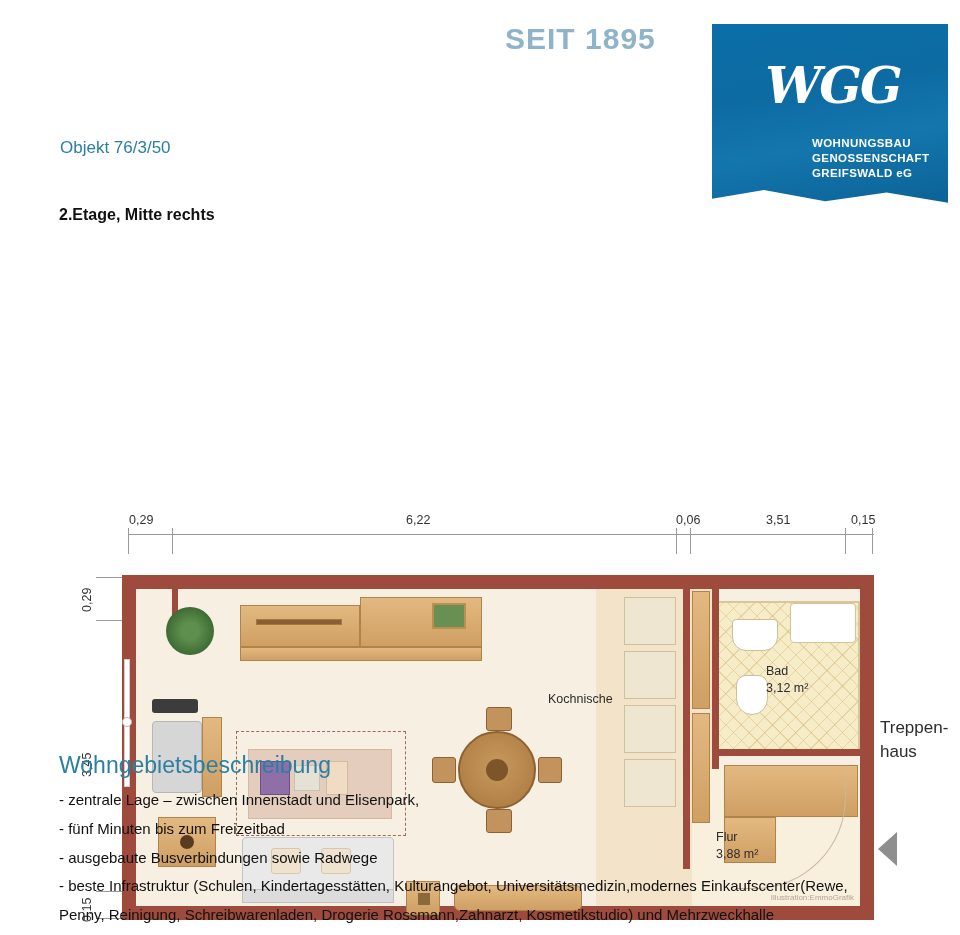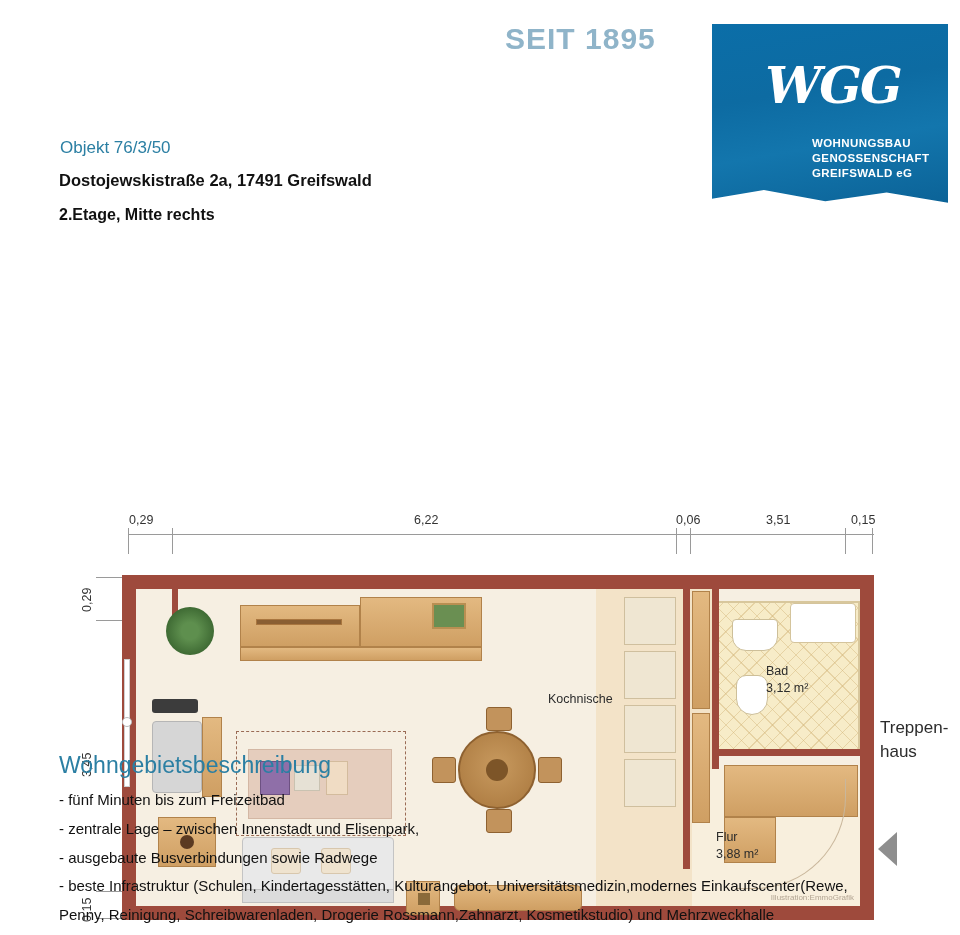--- a/index.html
+++ b/index.html
@@ -161,28 +161,27 @@
 <div class="header">
 
   <div class="seit">SEIT 1895</div>
 
   <div class="logo">
     <div class="logo-mark">WGG</div>
     <div class="logo-text">WOHNUNGSBAU<br>GENOSSENSCHAFT<br>GREIFSWALD eG</div>
   </div>
 
   <div class="obj">Objekt 76/3/50</div>
-  <div class="addr">Dostojewskistraße 2a, 17491 Greifswald</div>
   <div class="floorline">2.Etage, Mitte rechts</div>
 </div>
 
 <div class="plan-wrap">
 
   <div class="dim-label" style="left:129px; top:281px;">0,29</div>
-  <div class="dim-label" style="left:406px; top:281px;margin-left:8px;">6,22</div>
+  <div class="dim-label" style="left:406px; top:281px;">6,22</div>
   <div class="dim-label" style="left:676px; top:281px;">0,06</div>
   <div class="dim-label" style="left:766px; top:281px;">3,51</div>
   <div class="dim-label" style="left:851px; top:281px;">0,15</div>
 
   <div class="tick" style="left:128px; top:302px; width:746px; height:1px;"></div>
   <div class="tick" style="left:128px; top:296px; width:1px; height:26px;"></div>
   <div class="tick" style="left:172px; top:296px; width:1px; height:26px;"></div>
   <div class="tick" style="left:676px; top:296px; width:1px; height:26px;"></div>
   <div class="tick" style="left:690px; top:296px; width:1px; height:26px;"></div>
   <div class="tick" style="left:845px; top:296px; width:1px; height:26px;"></div>
@@ -279,18 +278,18 @@
   </div>
 
   <div class="arrow"></div>
   <div class="treppen">Treppen-<br>haus</div>
 
   <div class="note">Achtung: Alle angegebenen Maße und Größen sind ca.-Angaben in Meter!</div>
 </div>
 
 <div class="desc">
   <h2>Wohngebietsbeschreibung</h2>
+  <p>- zentrale Lage – zwischen Innenstadt und Elisenpark,</p>
   <p>- fünf Minuten bis zum Freizeitbad</p>
-  <p>- zentrale Lage – zwischen Innenstadt und Elisenpark,</p>
   <p>- ausgebaute Busverbindungen sowie Radwege</p>
   <p>- beste Infrastruktur (Schulen, Kindertagesstätten, Kulturangebot, Universitätsmedizin,modernes Einkaufscenter(Rewe,</p>
   <p>Penny, Reinigung, Schreibwarenladen, Drogerie Rossmann,Zahnarzt, Kosmetikstudio) und Mehrzweckhalle</p>
 </div>
 
 </body></html>

